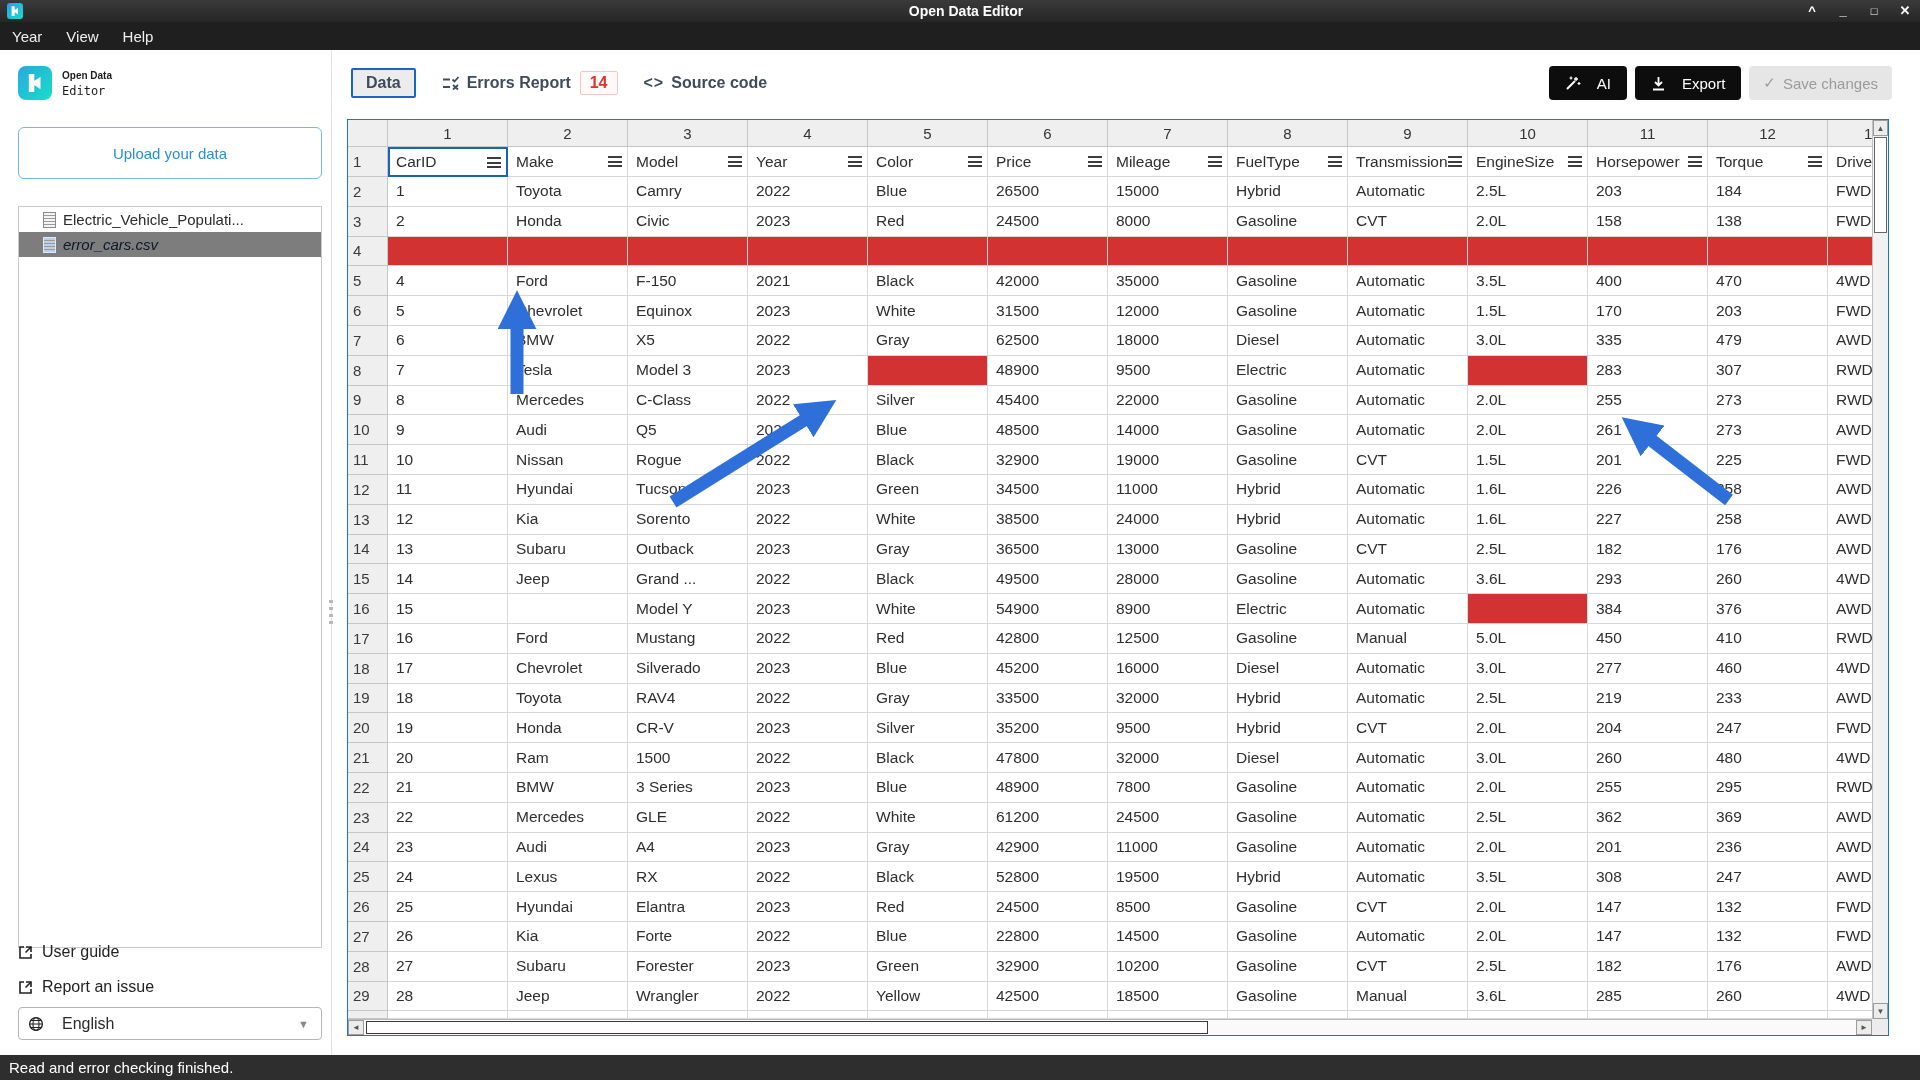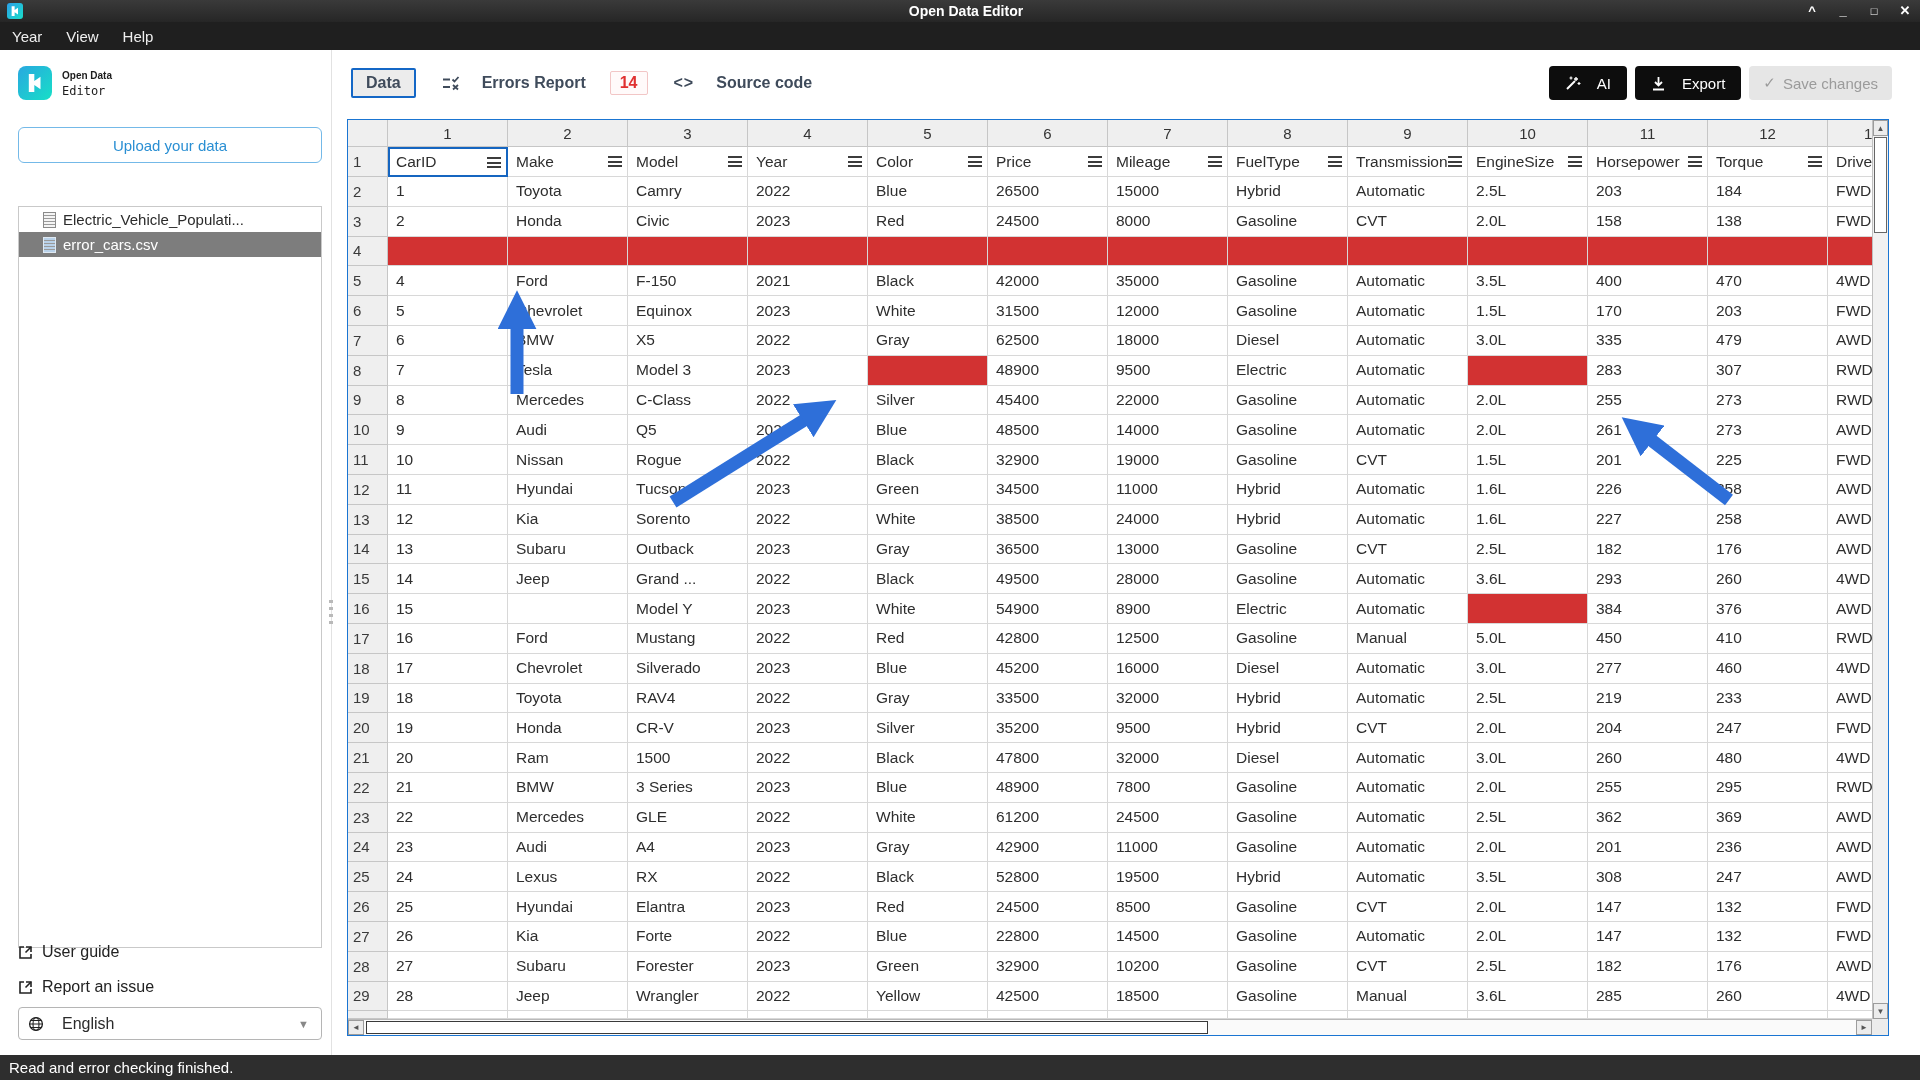--- a/index.html
+++ b/index.html
@@ -24,44 +24,44 @@
   .menubar span{color:#efefef;font-size:15px;}
 
   
   .sidebar{position:absolute;left:0;top:50px;width:332px;bottom:25px;background:#fff;
     border-right:1px solid #e2e2e2;box-sizing:border-box;}
   .brand{position:absolute;left:18px;top:16px;display:flex;align-items:center;gap:10px;}
   .brand .logo{width:34px;height:34px;border-radius:8px;
     background:linear-gradient(135deg,#29a8e0,#17dfc7);display:flex;align-items:center;justify-content:center;}
   .brand .b1{font-size:10px;font-weight:bold;color:#1d1d1d;line-height:16px;}
   .brand .b2{font-size:12px;color:#1d1d1d;font-family:"DejaVu Sans Mono",monospace;line-height:14px;}
-  .upload{position:absolute;left:18px;top:77px;width:304px;height:36px;border:1px solid #74b9e8;
+  .upload{position:absolute;left:18px;top:77px;width:304px;height:52px;border:1px solid #74b9e8;
     border-radius:6px;background:#fff;color:#2a8fd3;font-size:15px;display:flex;
     align-items:center;justify-content:center;cursor:pointer;box-sizing:border-box;}
   .filelist{position:absolute;left:18px;top:156px;width:304px;height:742px;border:1px solid #c9c9c9;
     box-sizing:border-box;overflow:hidden;background:#fff;}
   .fitem{height:25px;display:flex;align-items:center;gap:7px;padding-left:24px;font-size:15px;color:#2b2b2b;cursor:pointer;}
-  .fitem.selected{background:#7d7d7d;color:#ffffff;}
+  .fitem.selected{background:#7d7d7d;color:#0f172a;font-style:italic;}
   .docicon{width:11px;height:14px;border:1px solid #8a8a8a;background:
     repeating-linear-gradient(to bottom,transparent 0 2px,#9a9a9a 2px 3px);background-color:#f4f4f4;flex:none;}
   .fitem.selected .docicon{border-color:#dfe9f2;background-color:#b9d2ea;}
   .sblink{position:absolute;left:18px;display:flex;align-items:center;gap:9px;font-size:16px;color:#222;cursor:pointer;}
   .sblink svg{flex:none;}
   .langsel{position:absolute;left:18px;top:957px;width:304px;height:33px;border:1px solid #b5b5b5;border-radius:4px;
     display:flex;align-items:center;gap:18px;padding-left:9px;box-sizing:border-box;font-size:16px;color:#2b2b2b;
     background:#fff;cursor:pointer;}
   .langsel .chev{position:absolute;right:12px;color:#888;font-size:11px;}
   .resize-dots{position:absolute;left:329px;top:600px;width:4px;height:26px;
     background:repeating-linear-gradient(to bottom,#b9b9b9 0 3px,transparent 3px 7px);}
 
   
   .toolbar{position:absolute;left:351px;top:64px;height:38px;display:flex;align-items:center;gap:26px;}
   .tab-data{border:2px solid #1467c6;background:#ececec;border-radius:2px;padding:4px 13px;
     font-weight:bold;font-size:16px;color:#3f4b5b;cursor:pointer;}
-  .tab-flat{display:flex;align-items:center;gap:22px;font-weight:bold;font-size:16px;color:#3f4b5b;cursor:pointer;}
+  .tab-flat{display:flex;align-items:center;gap:7px;font-weight:bold;font-size:16px;color:#3f4b5b;cursor:pointer;}
   .badge{margin-left:2px;border:1px solid #f2c6c6;background:#fffafa;color:#e03131;
     font-weight:bold;font-size:16px;padding:2px 9px;border-radius:2px;}
   .codeglyph{font-weight:bold;font-size:16px;color:#3f4b5b;letter-spacing:1px;}
   .actions{position:absolute;right:28px;top:64px;height:38px;display:flex;align-items:center;gap:8px;}
   .btn-dark{background:#0d0d0d;color:#fff;border:none;border-radius:4px;height:34px;padding:0 16px;
     font-size:15px;display:flex;align-items:center;gap:16px;cursor:pointer;font-family:inherit;}
   .btn-disabled{background:#e6e6e6;color:#9b9b9b;border:none;border-radius:4px;height:34px;padding:0 14px;
     font-size:15px;display:flex;align-items:center;gap:7px;font-family:inherit;}
 
   

